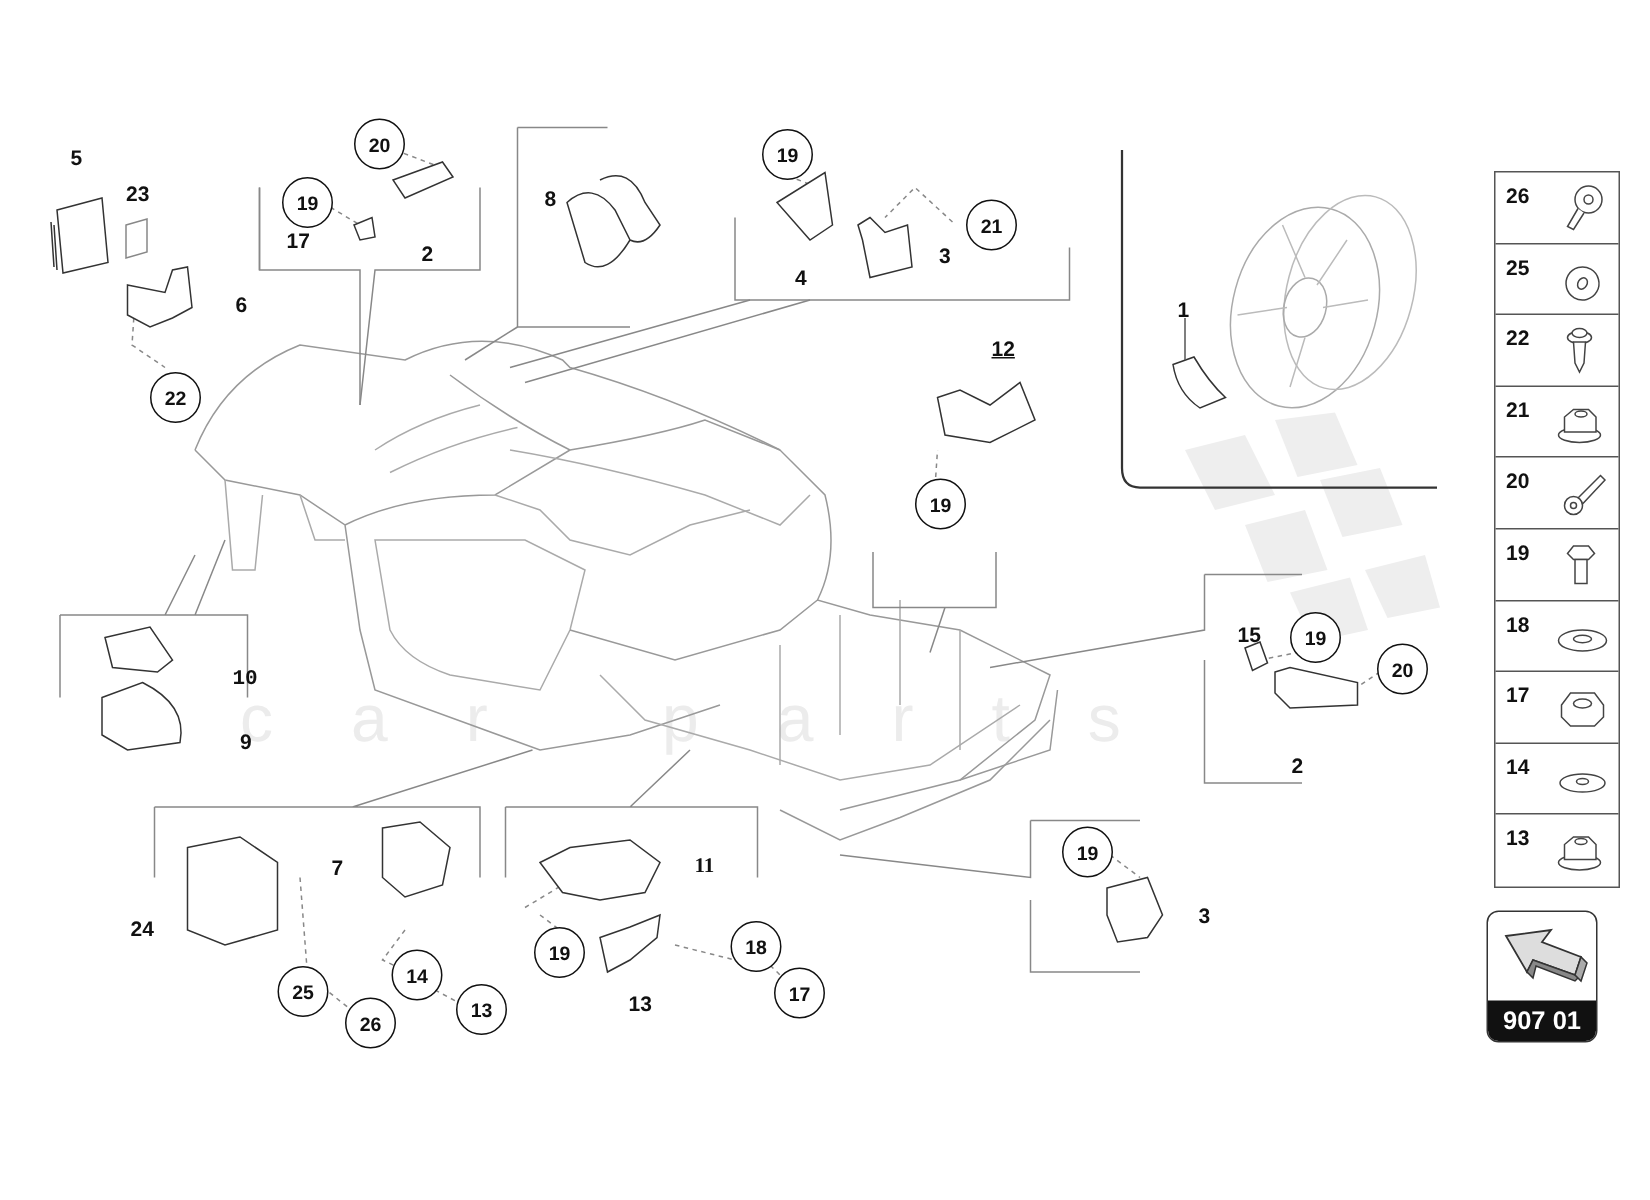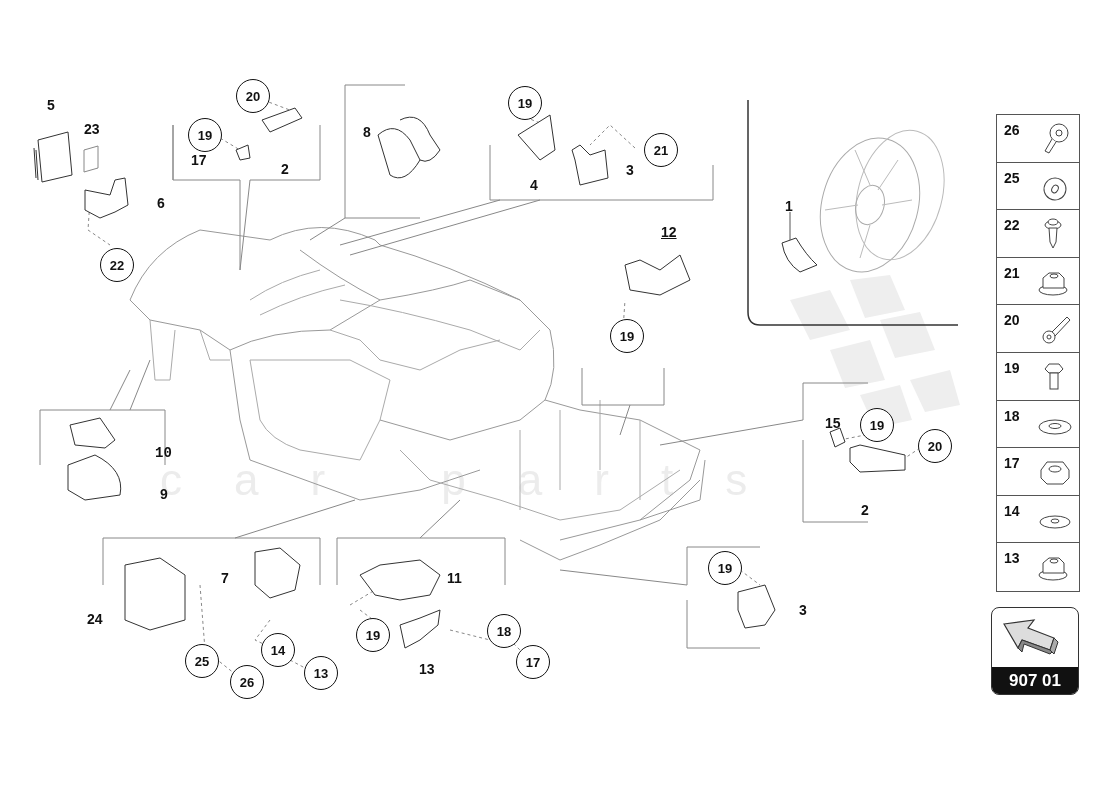--- a/index.html
+++ b/index.html
@@ -14,21 +14,21 @@
   .lbl { position: absolute; font-size: 14px; font-weight: bold; color: #111; line-height: 1; }
   .circ { position: absolute; width: 34px; height: 34px; border: 1.6px solid #111; border-radius: 50%;
           background: #fff; font-size: 13px; font-weight: bold; color: #111;
           display: flex; align-items: center; justify-content: center; box-sizing: border-box; }
   .hw-panel { position: absolute; left: 996px; top: 114px; width: 84px; box-sizing: border-box;
               border: 1.5px solid #555; background: rgba(255,255,255,0.8); }
   .hw-row { height: 47.6px; border-bottom: 1.5px solid #555; position: relative; box-sizing: border-box; }
   .hw-row:last-child { border-bottom: none; }
   .hw-num { position: absolute; left: 7px; top: 7px; font-size: 14px; font-weight: bold; color: #111; }
   .hw-icon { position: absolute; left: 40px; top: 6px; width: 36px; height: 36px; }
-  .nav-box { position: absolute; left: 991px; top: 607px; width: 88px; height: 88px;
+  .nav-box { position: absolute; left: 991px; top: 607px; width: 74px; height: 88px;
              border: 1.5px solid #333; border-radius: 8px; box-sizing: border-box; overflow: hidden; background: #fff; }
   .nav-code { position: absolute; left: 0; bottom: 0; width: 100%; height: 27px; background: #111; color: #fff;
               font-size: 17px; font-weight: bold; display: flex; align-items: center; justify-content: center; }
 </style>
 </head>
 <body>
 
 <div class="canvas">
 
   <div class="wm2">car parts</div>
@@ -147,21 +147,21 @@
   <div class="lbl" style="left:825px;top:402px;margin-top:14px;">15</div>
   <div class="circ" style="left:860px;top:408px;">19</div>
   <div class="circ" style="left:918px;top:429px;">20</div>
   <div class="lbl" style="left:861px;top:503px;">2</div>
   <div class="lbl" style="left:221px;top:571px;">7</div>
   <div class="lbl" style="left:87px;top:612px;">24</div>
   <div class="circ" style="left:185px;top:644px;">25</div>
   <div class="circ" style="left:230px;top:665px;">26</div>
   <div class="circ" style="left:261px;top:633px;">14</div>
   <div class="circ" style="left:304px;top:656px;">13</div>
-  <div class="lbl" style="left:447px;top:571px;">11</div>
+  <div class="lbl" style="left:463px;top:571px;font-family:Liberation Serif, serif;">11</div>
   <div class="circ" style="left:356px;top:618px;">19</div>
   <div class="lbl" style="left:419px;top:662px;">13</div>
   <div class="circ" style="left:487px;top:614px;">18</div>
   <div class="circ" style="left:516px;top:645px;">17</div>
   <div class="circ" style="left:708px;top:551px;">19</div>
   <div class="lbl" style="left:799px;top:603px;">3</div>
 
   <div class="hw-panel">
     <div class="hw-row">
       <span class="hw-num">26</span>

